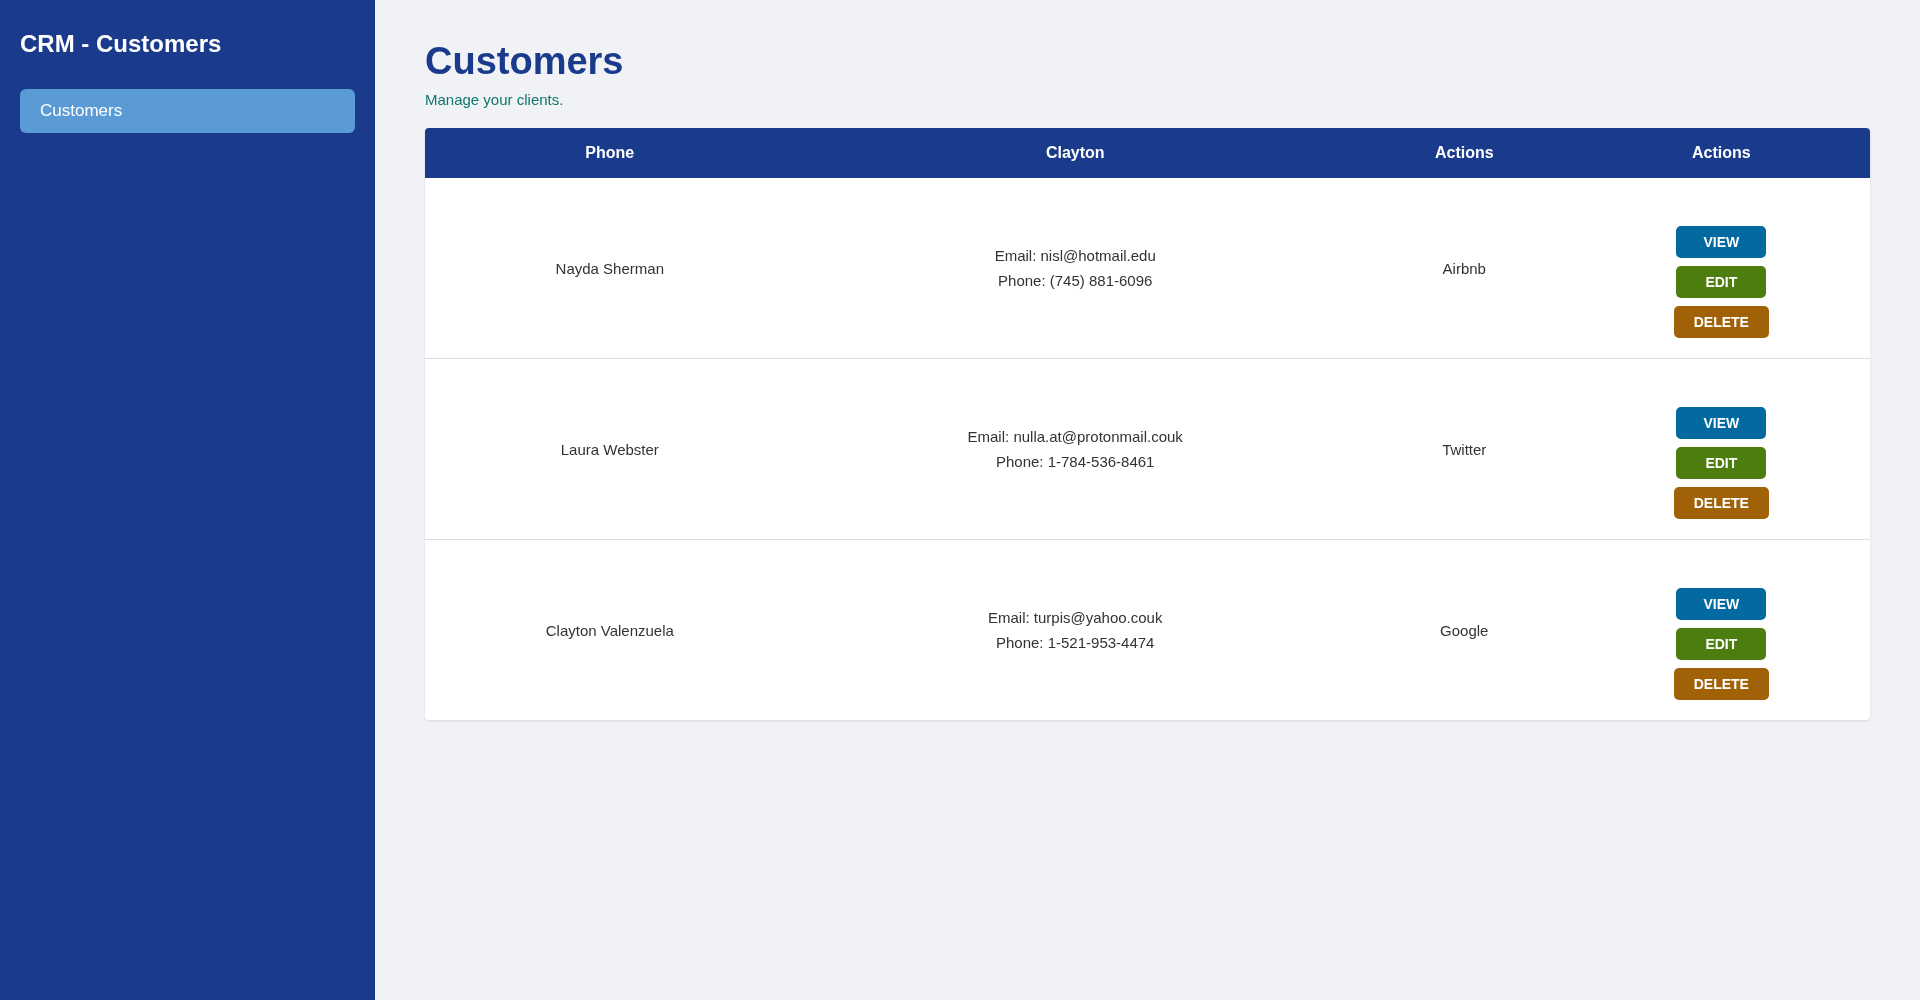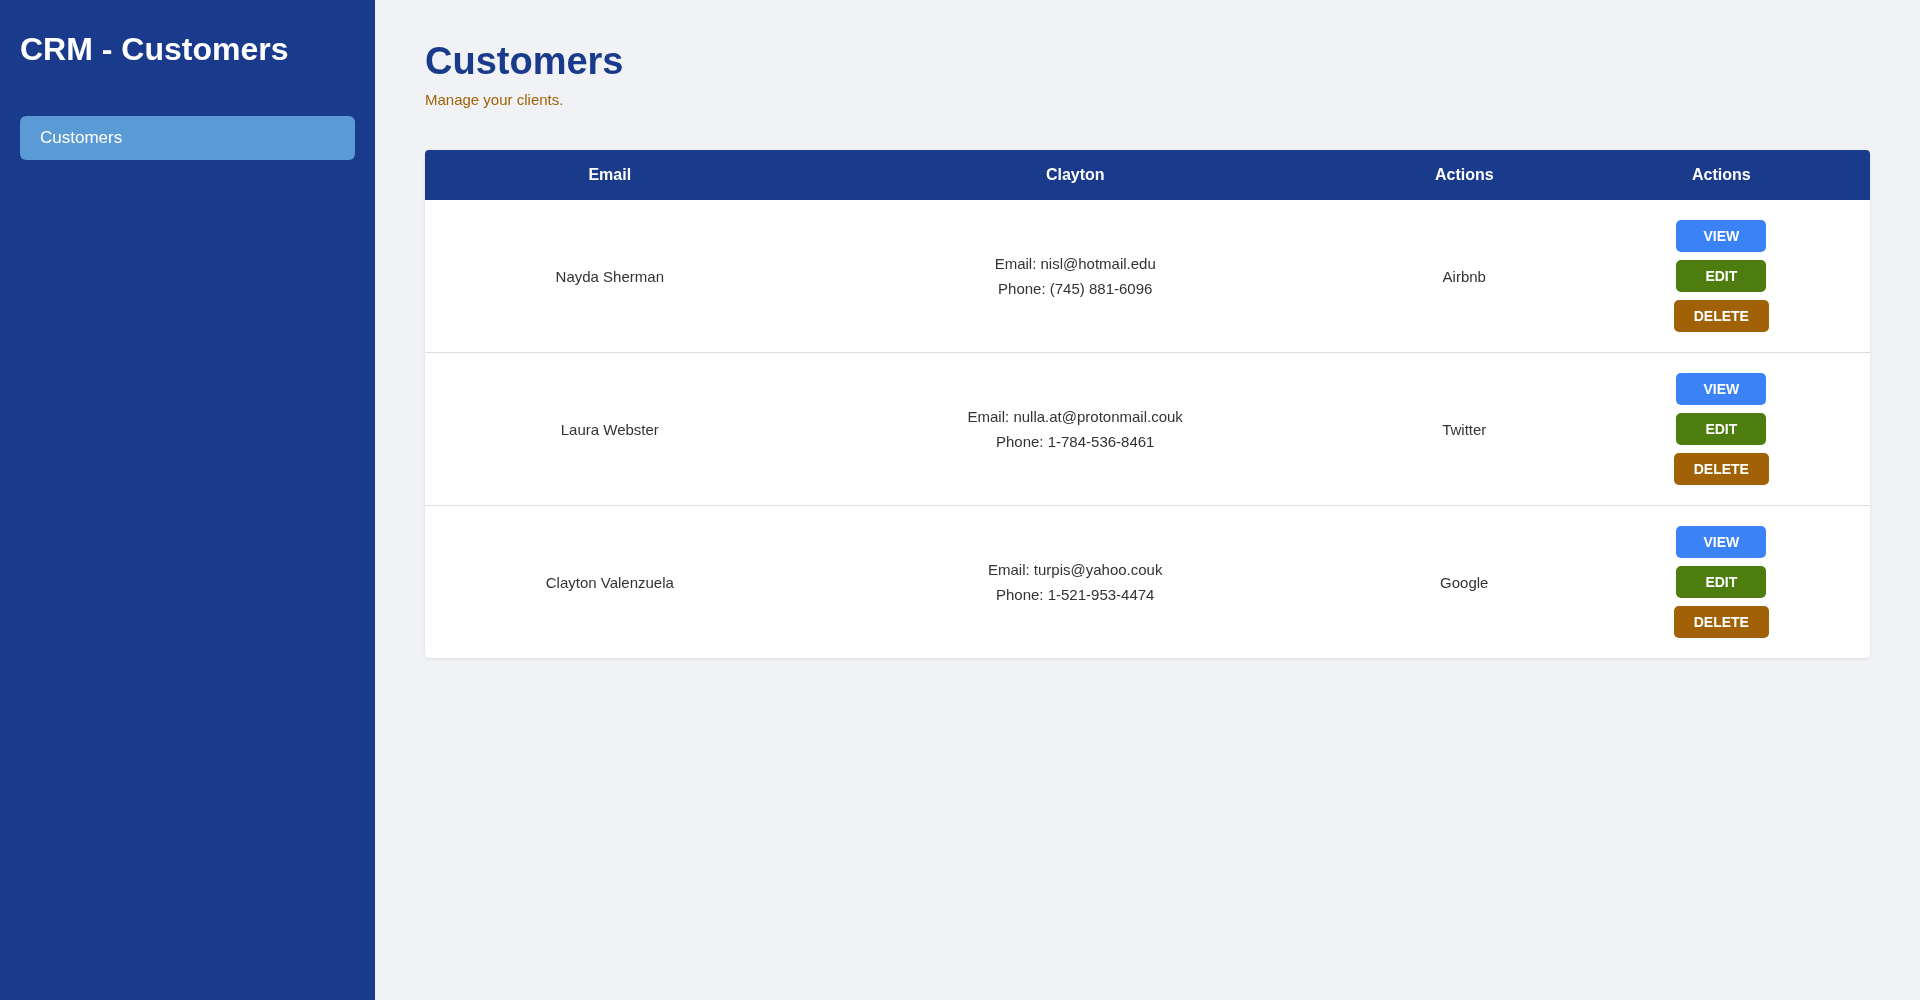--- a/index.html
+++ b/index.html
@@ -18,24 +18,24 @@
     
     #sidebar {
       width: 375px;
       min-width: 375px;
       background: #1a3a8c;
       color: white;
       padding: 30px 20px;
     }
 
     #sidebar-title {
-      font-size: 32px;
-      font-weight: bold;
-      color: white;
-      margin-bottom: 48px;
+      font-size: 24px;
+      font-weight: bold;
+      color: white;
+      margin-bottom: 30px;
       line-height: 1.2;
     }
 
     .sidebar-nav {
       display: flex;
       flex-direction: column;
       gap: 6px;
     }
 
     .sidebar-item {
@@ -61,22 +61,22 @@
 
     #page-title {
       font-size: 38px;
       font-weight: bold;
       color: #1a3a8c;
       margin-bottom: 8px;
     }
 
     #page-subtitle {
       font-size: 15px;
-      color: #a16207;
-      margin-bottom: 42px;
+      color: #0f766e;
+      margin-bottom: 20px;
     }
 
     
     .customers-table {
       width: 100%;
       border-collapse: collapse;
       background: white;
       border-radius: 4px;
       overflow: hidden;
       box-shadow: 0 1px 3px rgba(0,0,0,0.1);
@@ -131,21 +131,22 @@
       border: none;
       border-radius: 5px;
       font-size: 14px;
       font-weight: bold;
       cursor: pointer;
       min-width: 90px;
       color: white;
     }
 
     .btn-view {
-      background: #3b82f6;
+      background: #0369a1;
+      margin-top: 28px;
     }
 
     .btn-edit {
       background: #4d7c0f;
     }
 
     .btn-delete {
       background: #a16207;
     }
   </style>
@@ -159,21 +160,21 @@
   </nav>
 </div>
 
 <div id="main">
   <h1 id="page-title">Customers</h1>
   <p id="page-subtitle">Manage your clients.</p>
 
   <table class="customers-table">
     <thead>
       <tr>
-        <th>Email</th>
+        <th>Phone</th>
         <th>Clayton</th>
         <th>Actions</th>
         <th>Actions</th>
       </tr>
     </thead>
     <tbody id="table-body">
     <tr>
           <td>Nayda Sherman</td>
           <td class="contact-cell"><span class="label">Email:</span> <span>nisl@hotmail.edu</span><br><span class="label">Phone:</span> <span>(745) 881-6096</span></td>
           <td>Airbnb</td>

